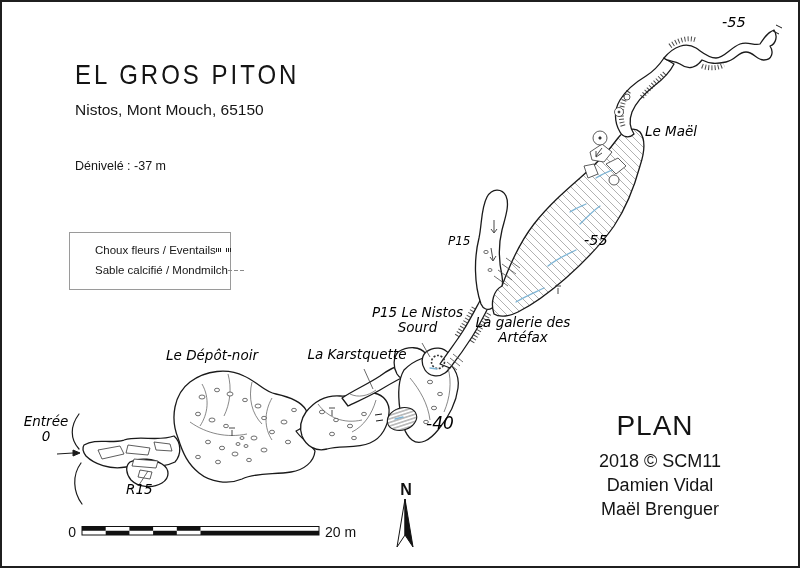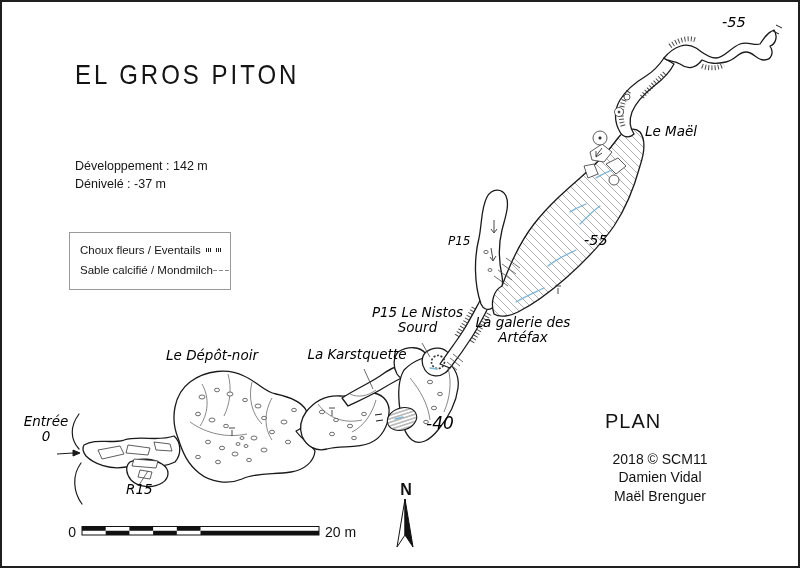--- a/index.html
+++ b/index.html
@@ -11,34 +11,34 @@
   svg.map{position:absolute;left:0;top:0;}
   .abs{position:absolute;}
   .deco-title{
     font-family:"Liberation Sans",sans-serif;font-size:24px;font-weight:400;
     letter-spacing:3px;transform:scaleY(1.12);transform-origin:left top;color:#141414;
   }
   .subtitle{font-size:15.5px;color:#161616;}
   .stats{font-size:12.5px;line-height:1.4;color:#161616;}
   .legend-box{
     width:162px;border:1px solid #9a9a9a;background:#fff;
-    padding:7px 9px 9px 10px;box-sizing:border-box;
+    padding:7px 9px 9px 25px;box-sizing:border-box;
   }
   .legend-row{display:flex;justify-content:space-between;align-items:center;height:20px;}
   .legend-label{font-size:11.5px;color:#161616;white-space:nowrap;}
   .sym-choux{display:flex;gap:1px;align-items:flex-end;}
   .sym-choux i{display:block;width:1px;height:4px;background:#222;}
   .sym-choux i.g{width:3px;height:0;background:none;}
   .sym-mond{display:flex;gap:2px;align-items:center;}
   .sym-mond i{display:block;width:4px;height:1px;background:#8a8a8a;}
   .hand{font-family:"DejaVu Sans",sans-serif;font-style:italic;font-size:13.5px;
         color:#000000;line-height:1.12;white-space:nowrap;}
   .hand.c{text-align:center;white-space:normal;}
-  .plan-title{font-size:20px;letter-spacing:1px;color:#141414;text-align:left;}
-  .credits{font-size:14px;line-height:1.32;color:#141414;text-align:center;}
+  .plan-title{font-size:28px;letter-spacing:1px;color:#141414;text-align:center;}
+  .credits{font-size:18px;line-height:1.32;color:#141414;text-align:center;}
 </style>
 </head>
 <body>
 
 <div class="page">
 
   <svg class="map" width="800" height="568" viewBox="0 0 800 568">
     <defs>
       <pattern id="hatch" patternUnits="userSpaceOnUse" width="8" height="8">
         <rect width="8" height="8" fill="#ffffff"></rect>
@@ -255,22 +255,22 @@
     </g>
 
     <g>
       <text x="404" y="493" text-anchor="middle" font-size="16" font-weight="bold" fill="#111" font-family="Liberation Sans, sans-serif">N</text>
       <polygon points="403,497 395,545 403,533" fill="#fff" stroke="#111" stroke-width="1"></polygon>
       <polygon points="403,497 411,545 403,533" fill="#111" stroke="#111" stroke-width="1"></polygon>
     </g>
   </svg>
 
   <div class="abs deco-title" style="left:73px;top:57px;">EL GROS PITON</div>
+  <div class="abs subtitle" style="left:73px;top:99px;">Nistos, Mont Mouch, 65150</div>
   <div class="abs stats" style="left:73px;top:156px;">
-    <div>Développement : 142 m</div>
     <div>Dénivelé : -37 m</div>
   </div>
 
   <div class="abs legend-box" style="left:67px;top:230px;">
     <div class="legend-row">
       <span class="legend-label">Choux fleurs / Eventails</span>
       <span class="sym-choux">
         <i></i>
           <i></i>
           <i></i>

